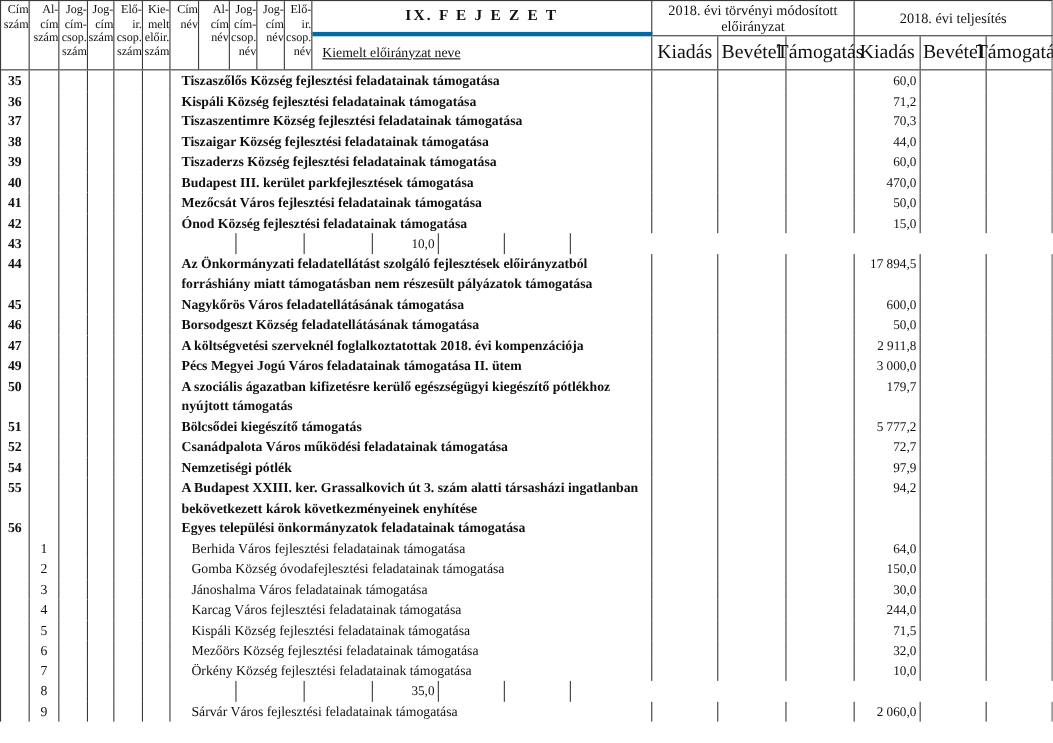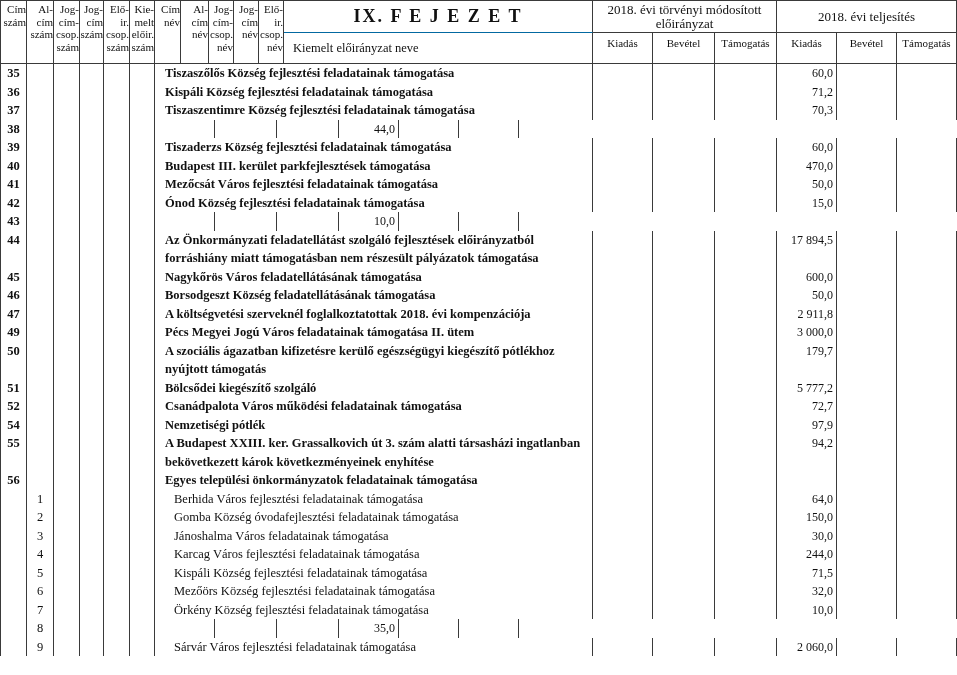--- a/index.html
+++ b/index.html
@@ -24,42 +24,42 @@
   }
   .hdr > div{box-sizing:border-box;border-right:1px solid #3a3a3a;}
   .hcell{
     grid-row:1/3;
     font-size:11px;line-height:12.5px;
     text-align:right;padding-top:2px;
     white-space:pre-line;
   }
   .chapter{
     grid-row:1;grid-column:12;
-    border-bottom:1px solid #0369a1;
+    border-bottom:4px solid #0369a1;
     display:flex;align-items:center;justify-content:center;
-    font-weight:bold;font-size:18px;letter-spacing:2px;
+    font-weight:bold;font-size:14px;letter-spacing:2px;
   }
   .desclabel{
     grid-row:2;grid-column:12;
     display:flex;align-items:center;
-    padding-left:9px;font-size:12.5px;
+    padding-left:9px;font-size:12.5px;text-decoration:underline;
   }
   .group{
     grid-row:1;
     border-bottom:1px solid #3a3a3a;
     display:flex;align-items:center;justify-content:center;
     text-align:center;font-size:13px;line-height:14px;
     padding:0 6px;
   }
   .group.g1{grid-column:13/16;}
   .group.g2{grid-column:16/19;}
   .subcol{
     grid-row:2;
     display:flex;align-items:flex-start;justify-content:center;
-    padding-top:4px;font-size:11px;
+    padding-top:4px;font-size:18px;
   }
   
   .tbody{width:872px;}
   .row{
     display:flex;align-items:stretch;
     min-height:18.5px;line-height:18.5px;
   }
   .row > div{
     box-sizing:border-box;flex:0 0 auto;
     border-right:1px solid #3a3a3a;
@@ -179,20 +179,21 @@
     <div class="c-v"></div>
   </div>
 
   <div class="row lvl1">
     <div class="c-cim">38</div>
     <div class="c-alcim"></div>
     <div class="c-n3"></div>
     <div class="c-n4"></div>
     <div class="c-n5"></div>
     <div class="c-n6"></div>
+    <div class="c-desc">Tiszaigar Község fejlesztési feladatainak támogatása</div>
     <div class="c-v"></div>
     <div class="c-v2"></div>
     <div class="c-v2"></div>
     <div class="c-v">44,0</div>
     <div class="c-v"></div>
     <div class="c-v"></div>
   </div>
 
   <div class="row lvl1">
     <div class="c-cim">39</div>
@@ -369,21 +370,21 @@
     <div class="c-v"></div>
   </div>
 
   <div class="row lvl1">
     <div class="c-cim">51</div>
     <div class="c-alcim"></div>
     <div class="c-n3"></div>
     <div class="c-n4"></div>
     <div class="c-n5"></div>
     <div class="c-n6"></div>
-    <div class="c-desc">Bölcsődei kiegészítő szolgáló</div>
+    <div class="c-desc">Bölcsődei kiegészítő támogatás</div>
     <div class="c-v"></div>
     <div class="c-v2"></div>
     <div class="c-v2"></div>
     <div class="c-v">5 777,2</div>
     <div class="c-v"></div>
     <div class="c-v"></div>
   </div>
 
   <div class="row lvl1">
     <div class="c-cim">52</div>

